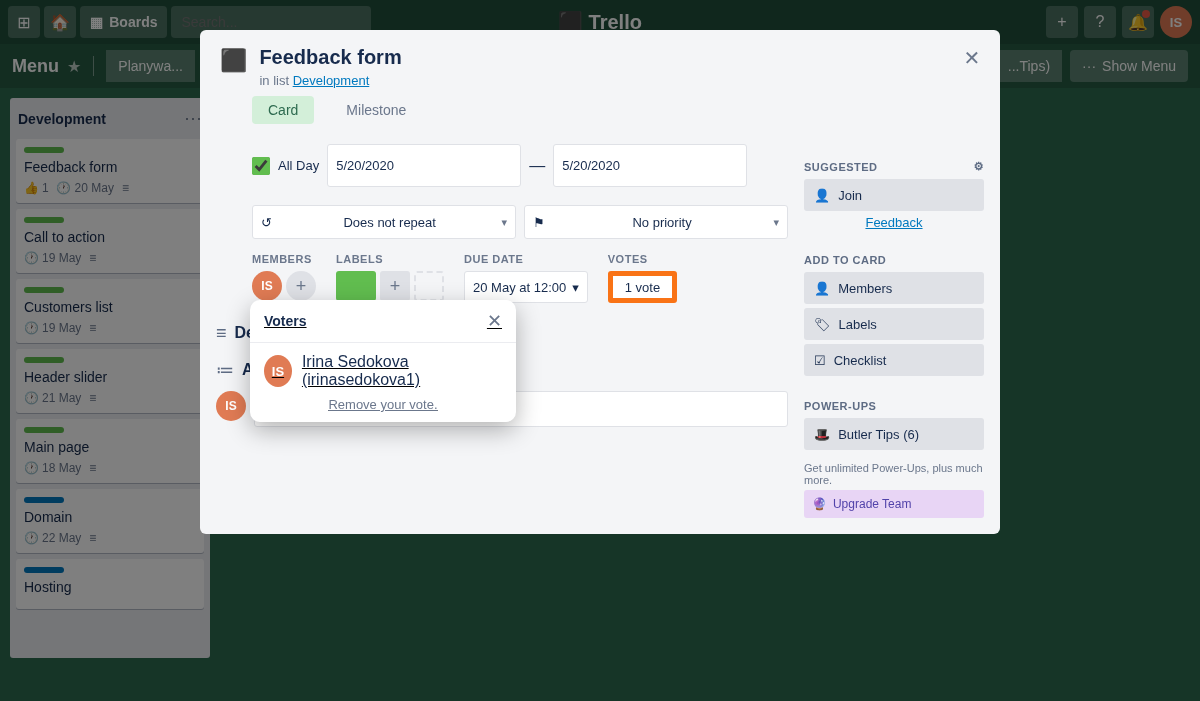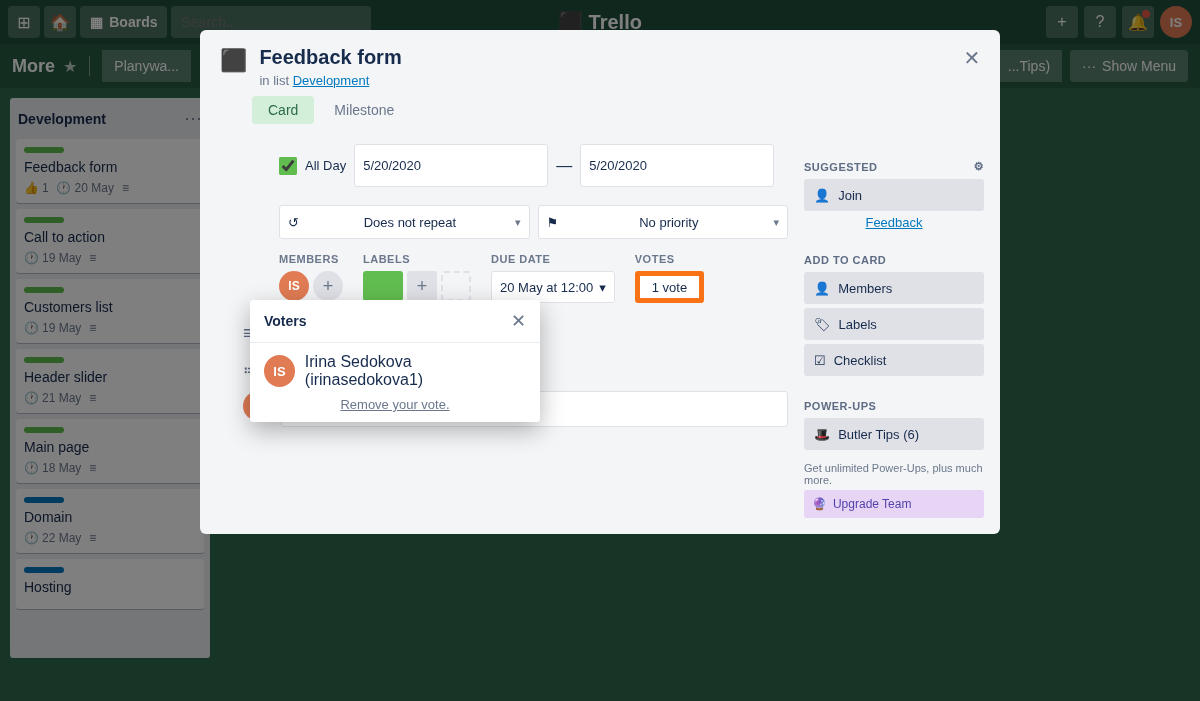--- a/index.html
+++ b/index.html
@@ -202,21 +202,21 @@
       background: none; border: none; font-size: 20px; cursor: pointer;
       color: #6b778c; width: 32px; height: 32px;
       border-radius: 4px;
       display: flex; align-items: center; justify-content: center;
     }
 
     
     .modal-tabs {
       display: flex;
       padding: 0 20px 0 52px;
-      gap: 4px;
+      gap: 16px;
       margin-bottom: 12px;
     }
     .tab-btn {
       padding: 6px 16px;
       border-radius: 4px;
       border: none; cursor: pointer;
       font-size: 14px; font-weight: 500;
     }
     .tab-active {
       background: #d3efd9; color: #2d6a4f;
@@ -224,21 +224,21 @@
     .tab-inactive {
       background: none; color: #6b778c;
     }
 
     
     .modal-body {
       display: flex;
       padding: 0 16px 16px 16px;
       gap: 16px;
     }
-    .modal-main { flex: 1; margin-left: 27px; }
+    .modal-main { flex: 1; }
     .modal-sidebar { width: 180px; }
 
     
     .date-row {
       display: flex;
       align-items: center;
       gap: 8px;
       padding: 8px 0;
       margin-left: 36px;
       margin-bottom: 10px;
@@ -425,25 +425,26 @@
     }
     .powerup-note {
       font-size: 11px; color: #6b778c; margin-top: 12px;
     }
 
     
     .voters-popup {
       position: absolute;
       top: 300px;
       left: 250px;
-      width: 290px;
+      width: 266px;
       background: white;
-      border-radius: 3px;
+      border-radius: 10px;
       box-shadow: 0 8px 24px rgba(0,0,0,0.3);
       z-index: 100;
+      text-decoration: underline;
     }
     .voters-header {
       display: flex; justify-content: space-between; align-items: center;
       padding: 10px 14px;
       border-bottom: 1px solid #ebecf0;
     }
     .voters-title { font-size: 14px; font-weight: 600; color: #172b4d; }
     .voters-close {
       background: none; border: none; font-size: 18px; cursor: pointer; color: #6b778c;
     }
@@ -493,21 +494,21 @@
     </button>
     <button class="nav-bell">
       <span>🔔</span>
       <span class="bell-badge"></span>
     </button>
     <div class="nav-avatar">IS</div>
   </div>
 </div>
 
 <div class="board-header">
-  <span class="board-title">More</span>
+  <span class="board-title">Menu</span>
   <span class="board-star">★</span>
   <div style="width:1px;height:20px;background:rgba(255,255,255,0.4);margin:0 4px;"></div>
   <button class="board-tab">
     <span>Planywa...</span>
   </button>
   <div class="board-right">
     <button class="board-tab">
       <span>...Tips)</span>
     </button>
     <button class="show-menu-btn">

